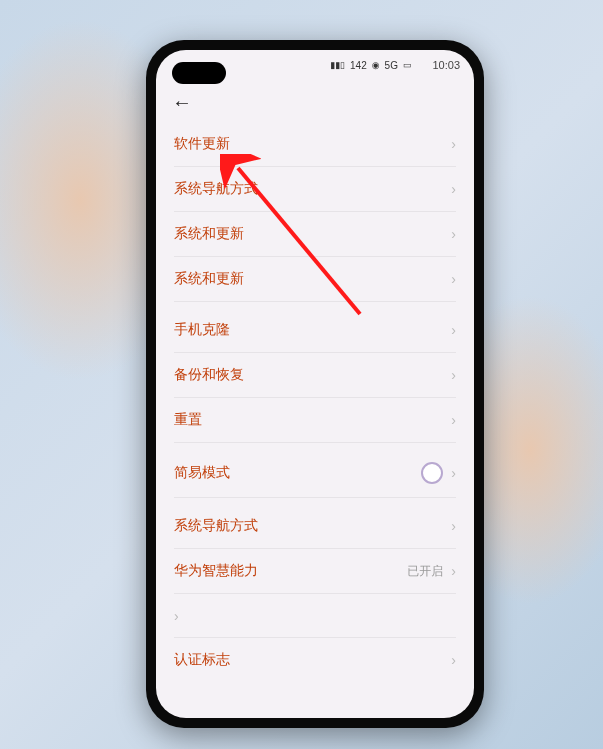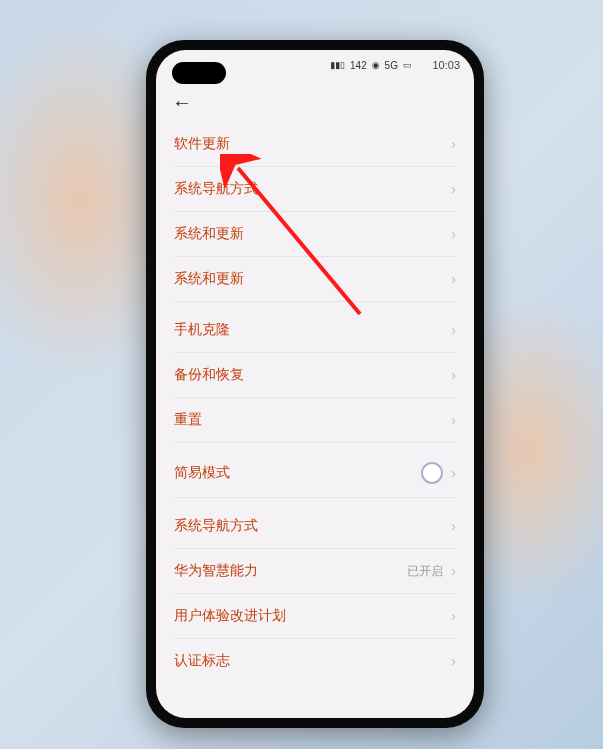--- a/index.html
+++ b/index.html
@@ -225,21 +225,20 @@
 
       <div class="row">
         <span class="row-label">华为智慧能力</span>
         <div class="row-right">
           <span class="row-value">已开启</span>
           <span class="chevron">›</span>
         </div>
       </div>
 
       <div class="row">
-        <span class="row-label">用户体验改进计划</span>
         <div class="row-right">
           <span class="chevron">›</span>
         </div>
       </div>
 
       <div class="row">
         <span class="row-label">认证标志</span>
         <div class="row-right">
           <span class="chevron">›</span>
         </div>

